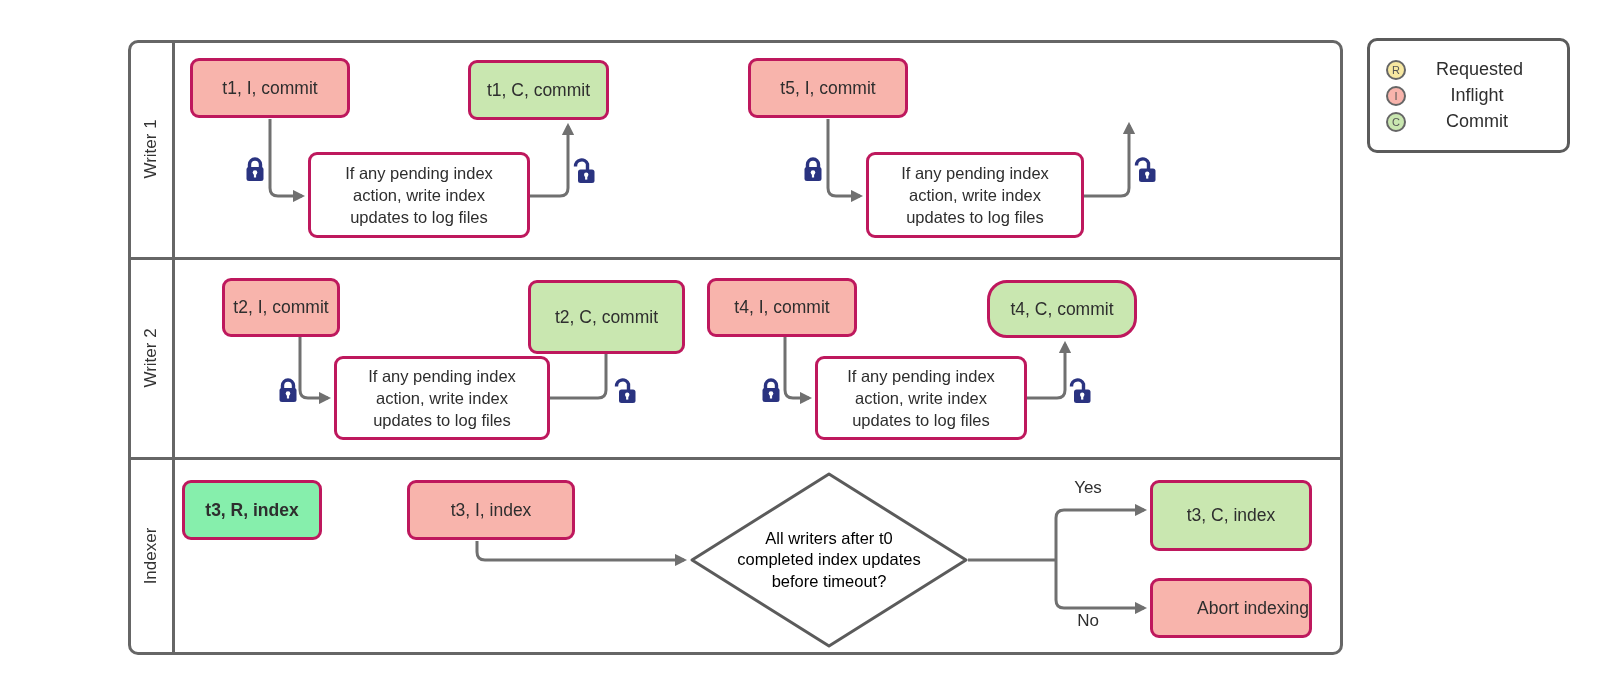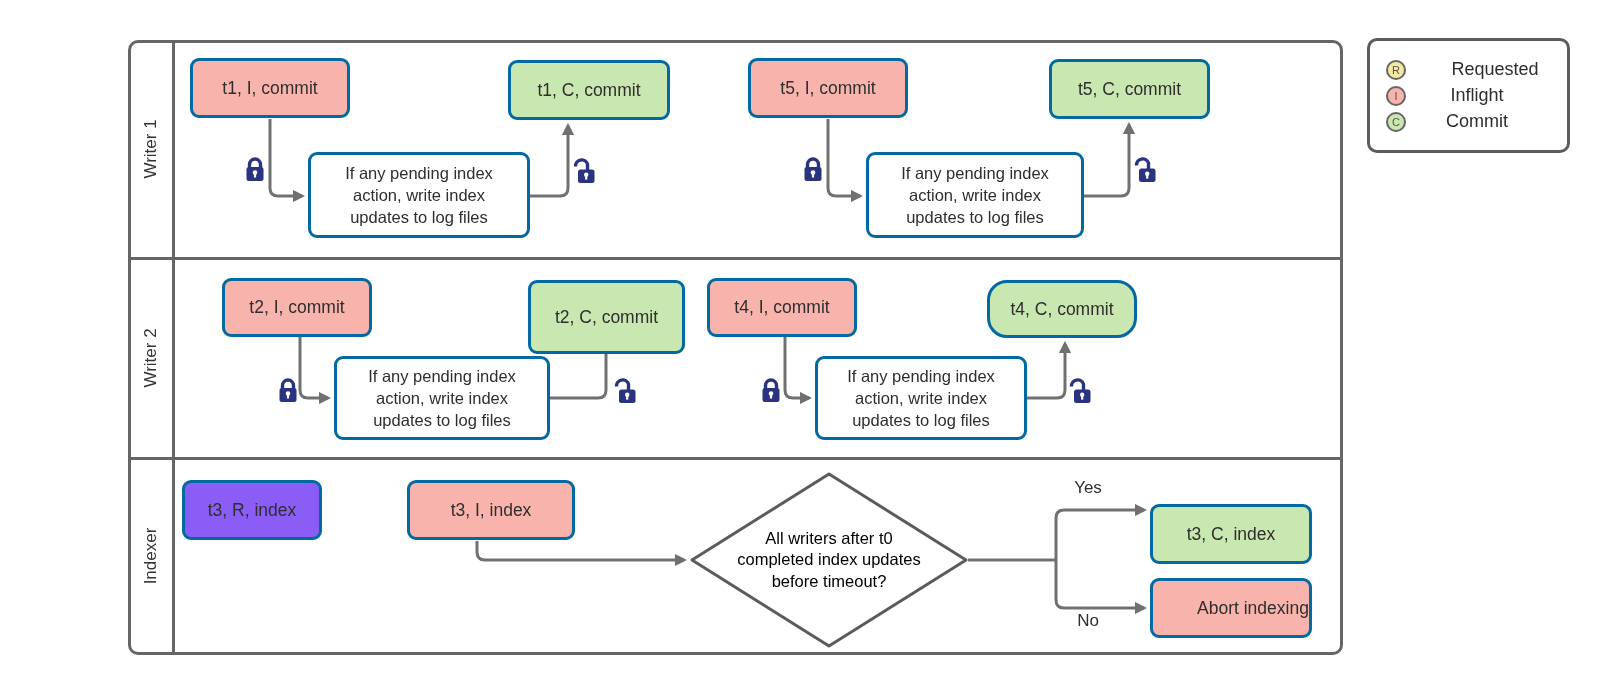--- a/index.html
+++ b/index.html
@@ -8,26 +8,26 @@
 
   
   .frame{position:absolute;left:128px;top:40px;width:1209px;height:609px;
          border:3px solid #666;border-radius:10px;}
   .label-divider{position:absolute;left:172px;top:40px;width:3px;height:615px;background:#666;}
   .lane-divider{position:absolute;left:128px;width:1215px;height:3px;background:#666;}
   .lane-label{position:absolute;transform:translate(-50%,-50%) rotate(-90deg);
               font-size:17px;color:#333;white-space:nowrap;}
 
   
-  .node{position:absolute;border:3px solid #0369a1;border-radius:9px;
+  .node{position:absolute;border:3px solid #be185d;border-radius:9px;
         display:flex;align-items:center;justify-content:center;text-align:center;
         font-size:17.5px;color:#2e2e2e;box-sizing:border-box;}
   .red{background:#F8B4AC;}
   .green{background:#C9E7B0;}
-  .yellow{background:#8b5cf6;}
+  .yellow{background:#86efac;font-weight:bold;}
   .white{background:#ffffff;font-size:16.5px;line-height:1.35;}
   .white span{display:block;}
 
   
   .diamond-wrap{position:absolute;left:690px;top:472px;width:278px;height:176px;}
   .diamond-wrap svg{position:absolute;left:0;top:0;}
   .diamond-text{position:absolute;left:0;top:0;width:278px;height:176px;
                 display:flex;flex-direction:column;align-items:center;justify-content:center;
                 font-size:16.5px;color:#000000;line-height:1.3;}
   .diamond-text span{display:block;}
@@ -43,21 +43,21 @@
           border:3px solid #5b5b5b;border-radius:10px;box-sizing:border-box;
           display:flex;flex-direction:column;justify-content:center;gap:5px;padding:6px 0 6px 16px;}
   .legend-row{display:flex;align-items:center;}
   .legend-dot{width:20px;height:20px;border-radius:50%;border:2px solid #666;
               display:flex;align-items:center;justify-content:center;
               font-size:11px;color:#555;box-sizing:border-box;flex:0 0 auto;}
   .legend-dot.r{background:#F7E8A1;}
   .legend-dot.i{background:#F8B4AC;}
   .legend-dot.c{background:#C9E7B0;}
   .legend-text{width:142px;text-align:center;font-size:18px;color:#2e2e2e;}
-  .legend-row:first-child .legend-text{text-align:center;padding-left:18px;}
+  .legend-row:first-child .legend-text{text-align:left;padding-left:6px;margin-left:24px;}
 
   svg.connectors{position:absolute;left:0;top:0;pointer-events:none;}
 </style>
 </head>
 <body>
 
 <div class="canvas">
 
   <svg class="connectors" width="1609" height="700">
     <defs>
@@ -84,39 +84,38 @@
   <div class="frame"></div>
   <div class="label-divider"></div>
   <div class="lane-divider" style="top:257px;"></div>
   <div class="lane-divider" style="top:457px;"></div>
 
   <div class="lane-label" style="left:151px;top:149px;">Writer 1</div>
   <div class="lane-label" style="left:151px;top:358px;">Writer 2</div>
   <div class="lane-label" style="left:151px;top:556px;">Indexer</div>
 
   <div class="node red" style="left:190px;top:58px;width:160px;height:60px;">t1, I, commit</div>
-  <div class="node green" style="left:508px;top:60px;width:162px;height:60px;text-align:center;">t1, C, commit</div>
+  <div class="node green" style="left:468px;top:60px;width:141px;height:60px;text-align:center;">t1, C, commit</div>
   <div class="node white" style="left:308px;top:152px;width:222px;height:86px;">
     <div>
         <span>If any pending index</span>
         <span>action, write index</span>
         <span>updates to log files</span>
       </div>
   </div>
   <div class="node red" style="left:748px;top:58px;width:160px;height:60px;">t5, I, commit</div>
-  <div class="node green" style="left:1049px;top:59px;width:161px;height:60px;">t5, C, commit</div>
   <div class="node white" style="left:866px;top:152px;width:218px;height:86px;">
     <div>
         <span>If any pending index</span>
         <span>action, write index</span>
         <span>updates to log files</span>
       </div>
   </div>
 
-  <div class="node red" style="left:222px;top:278px;width:150px;height:59px;">t2, I, commit</div>
+  <div class="node red" style="left:222px;top:278px;width:118px;height:59px;">t2, I, commit</div>
   <div class="node green" style="left:528px;top:280px;width:157px;height:74px;">t2, C, commit</div>
   <div class="node white" style="left:334px;top:356px;width:216px;height:84px;">
     <div>
         <span>If any pending index</span>
         <span>action, write index</span>
         <span>updates to log files</span>
       </div>
   </div>
   <div class="node red" style="left:707px;top:278px;width:150px;height:59px;">t4, I, commit</div>
   <div class="node green" style="left:987px;top:280px;width:150px;height:58px;border-radius:20px;">t4, C, commit</div>
@@ -138,21 +137,21 @@
     <div class="diamond-text">
       <span>All writers after t0</span>
       <span>completed index updates</span>
       <span>before timeout?</span>
     </div>
   </div>
 
   <div class="edge-label" style="left:1058px;top:478px;">Yes</div>
   <div class="edge-label" style="left:1058px;top:611px;">No</div>
 
-  <div class="node green" style="left:1150px;top:504px;width:162px;height:60px;">t3, C, index</div>
+  <div class="node green" style="left:1150px;top:480px;width:162px;height:71px;">t3, C, index</div>
   <div class="node red" style="left:1150px;top:578px;width:162px;height:60px;padding-left:44px;">Abort indexing</div>
 
   <div class="lock" style="left:243px;top:155px;">
     <svg width="24" height="28" viewBox="0 0 24 28">
         <path d="M6.5 13 V9.5 A5.5 5.5 0 0 1 17.5 9.5 V13" fill="none" stroke="#2A3380" stroke-width="3.4"></path>
         <rect x="3.5" y="12" width="17" height="14" rx="2.5" fill="#2A3380"></rect>
         <circle cx="12" cy="17.5" r="2.3" fill="#fff"></circle>
         <rect x="10.9" y="17.5" width="2.2" height="5" fill="#fff"></rect>
       </svg>
   </div>

